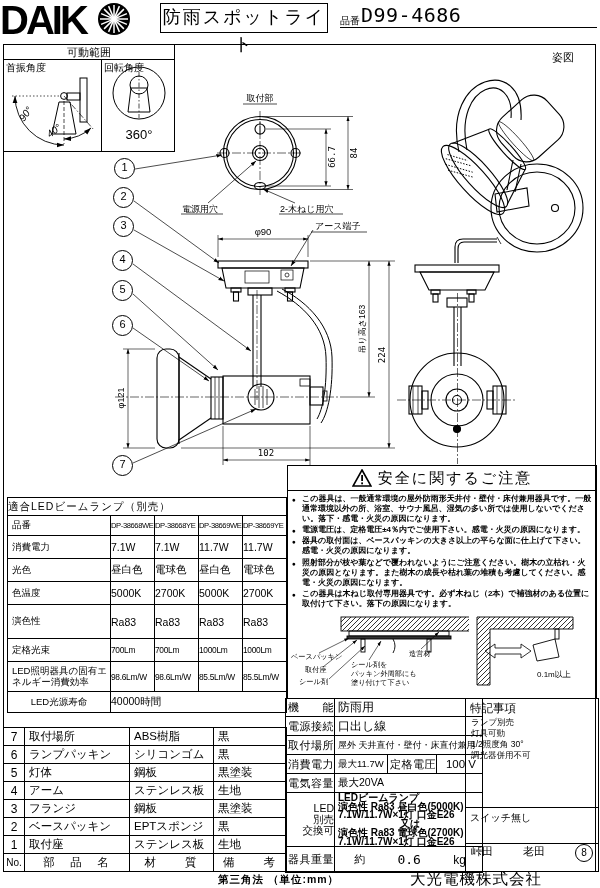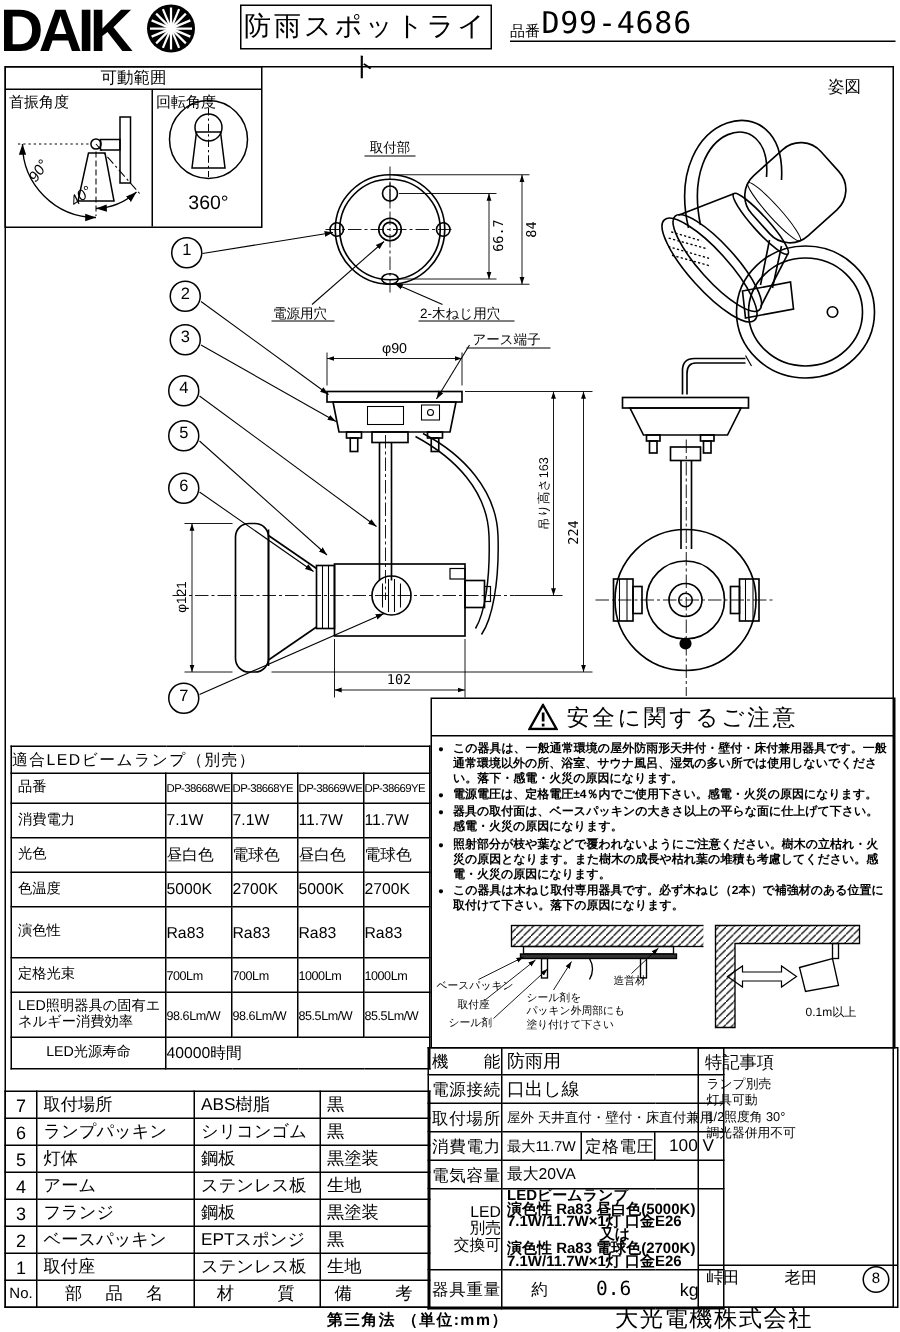--- a/index.html
+++ b/index.html
@@ -545,20 +545,21 @@
     </table>
 
   <div class="abs notes">
     <div class="notes-title">特記事項</div>
     <div class="notes-items">
       <div>ランプ別売</div>
       <div>灯具可動</div>
       <div>1/2照度角 30°</div>
       <div>調光器併用不可</div>
     </div>
+    <div class="notes-switch">スイッチ無し</div>
     <div class="notes-names">
       <span>峠田</span>
       <span>老田</span>
       <span class="badge8">8</span>
     </div>
   </div>
 
   <div class="abs proj">第三角法 （単位:mm）</div>
   <div class="abs company">大光電機株式会社</div>
 

